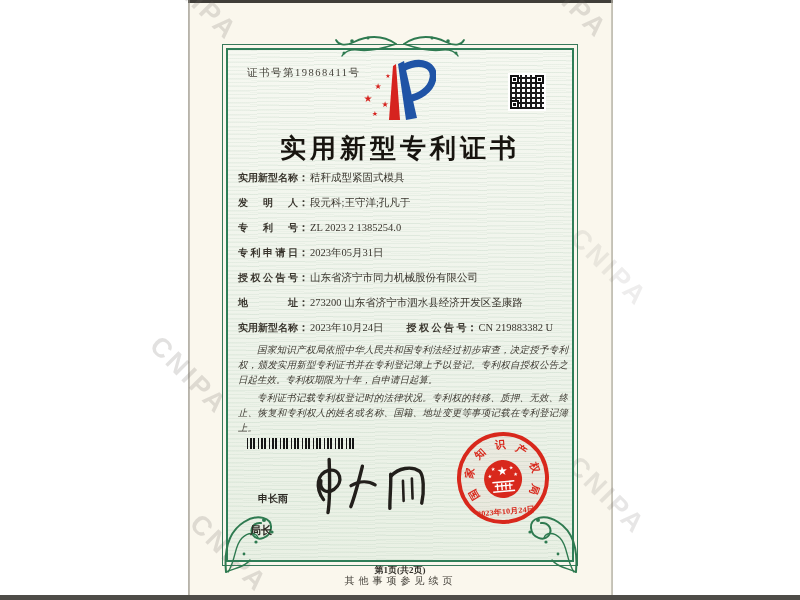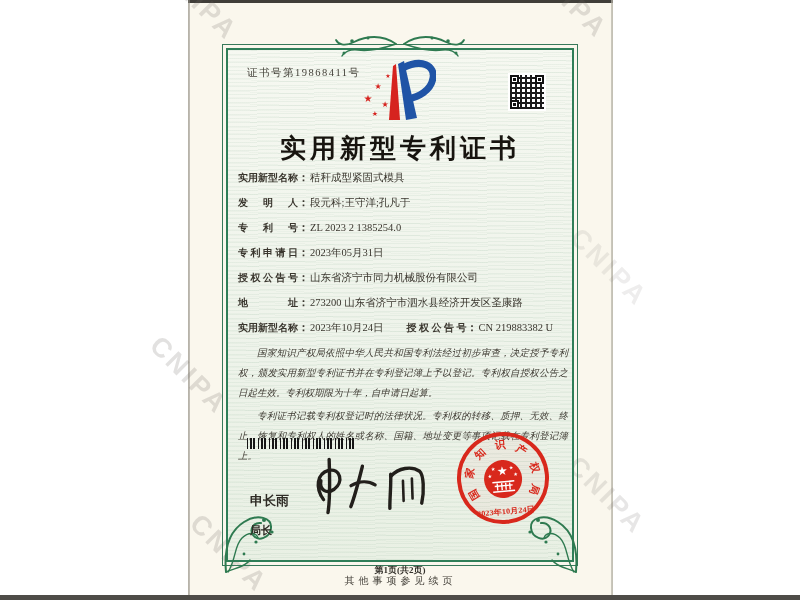--- a/index.html
+++ b/index.html
@@ -48,30 +48,30 @@
          font-size:26px;font-weight:bold;letter-spacing:4px;color:#17140f;}
 
   .field-row{position:absolute;left:238px;width:330px;height:13px;font-size:11px;color:#3a362e;
              white-space:nowrap;}
   .flabel{display:inline-block;width:60px;font-size:10px;font-weight:bold;
           text-align:justify;text-align-last:justify;vertical-align:baseline;color:#3a362e;}
   .fcolon{display:inline-block;width:12px;font-weight:bold;}
   .fvalue{font-size:10.5px;}
   .fgroup2{margin-left:23px;}
 
-  .body-text{position:absolute;left:238px;top:343px;width:330px;font-size:9.5px;line-height:20px;
+  .body-text{position:absolute;left:238px;top:343px;width:330px;font-size:9.5px;line-height:15px;
              color:#3e3a32;font-style:italic;}
   .body-text p{margin:0 0 3px 0;text-indent:2em;text-align:justify;}
 
   .barcode{position:absolute;left:247px;top:438px;width:108px;height:11px;
            background:repeating-linear-gradient(90deg,#151515 0 1px,rgba(0,0,0,0) 1px 3px,
                        #151515 3px 5px,rgba(0,0,0,0) 5px 6px,#151515 6px 8px,rgba(0,0,0,0) 8px 11px);}
 
   .sig-title{position:absolute;left:250px;top:476px;font-size:11px;font-weight:bold;color:#2e2b25;margin-top:47px;}
-  .sig-name{position:absolute;left:250px;top:492px;font-size:13px;font-weight:bold;color:#2e2b25;}
+  .sig-name{position:absolute;left:258px;top:492px;font-size:10px;font-weight:bold;color:#2e2b25;}
   .signature{position:absolute;left:295px;top:448px;transform:rotate(-2deg);}
 
   .seal{position:absolute;left:453px;top:428px;transform:rotate(-5deg);}
 
   .page-indicator{position:absolute;left:222px;top:546px;width:356px;text-align:center;
                   font-size:9px;font-weight:bold;color:#34312b;margin-top:18px;}
   .footer-note{position:absolute;left:188px;top:574px;width:425px;text-align:center;
                font-size:10px;letter-spacing:4px;color:#44413a;font-family:Liberation Serif, serif;}
 </style>
 </head>

